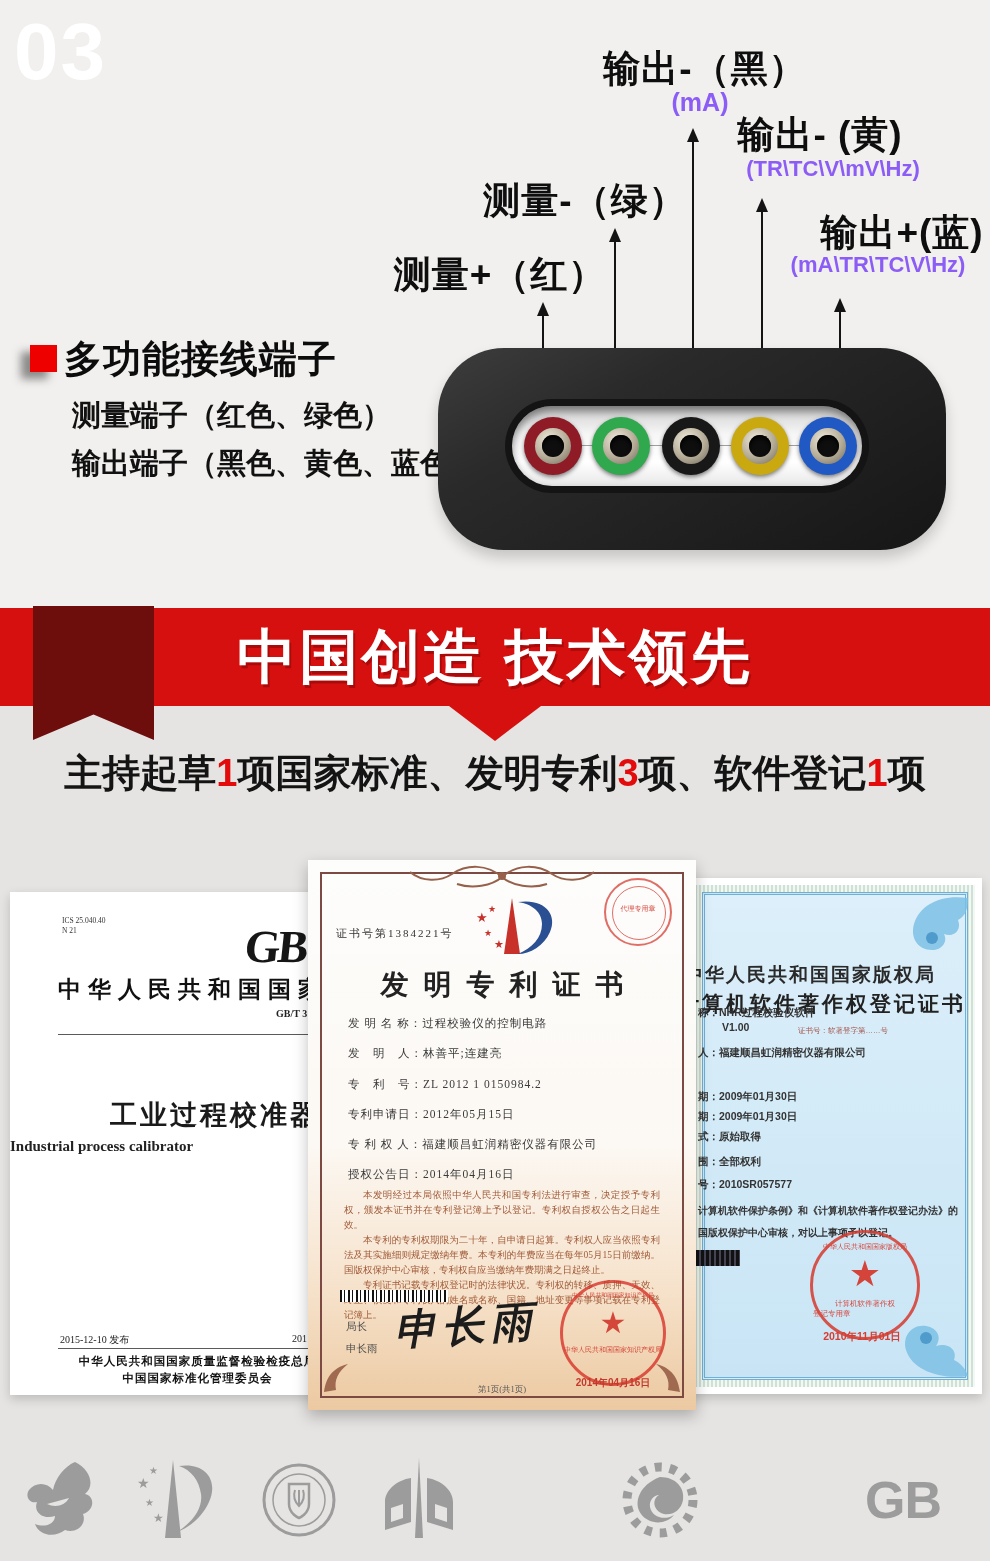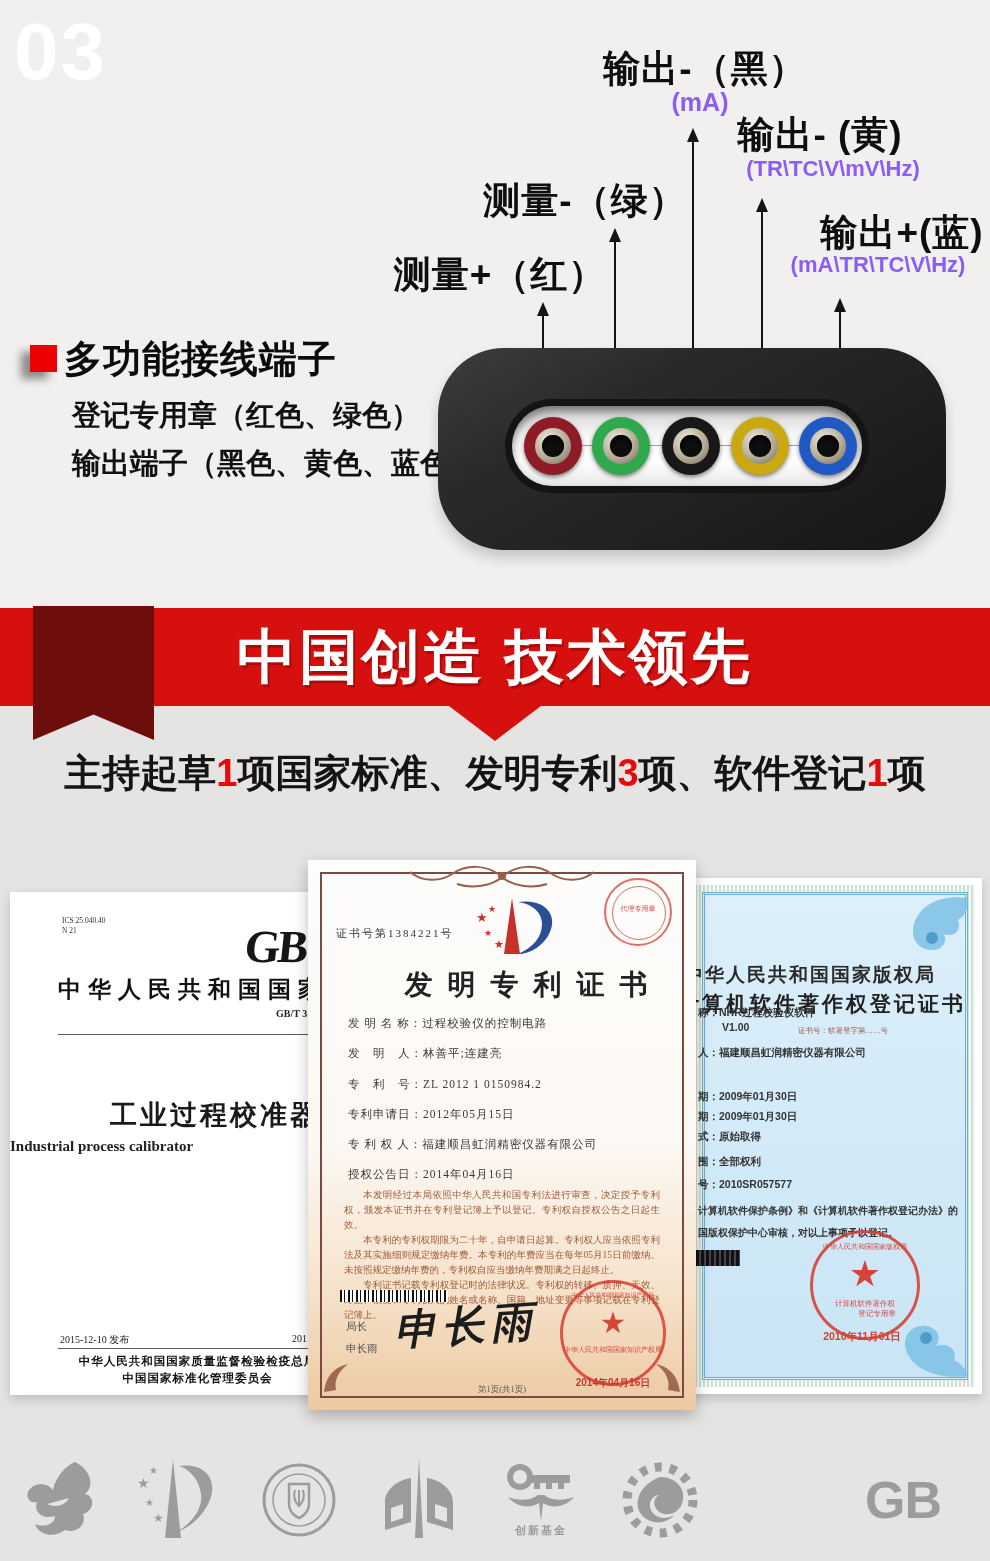--- a/index.html
+++ b/index.html
@@ -48,21 +48,21 @@
   .cs-doc-sub{position:absolute;left:0px;top:246px;width:410px;text-align:left;font-size:15px;font-weight:700;color:#222;font-family:"Liberation Serif",serif;}
   .cs-date{position:absolute;left:50px;top:441px;font-size:10px;color:#222;font-family:"Liberation Serif",serif;}
   .cs-date2{position:absolute;left:282px;top:441px;font-size:10px;color:#222;font-family:"Liberation Serif",serif;}
   .cs-agency{position:absolute;left:60px;top:461px;width:255px;text-align:center;font-size:11.5px;font-weight:700;color:#111;line-height:1.5;font-family:"Liberation Serif",serif;letter-spacing:1px;white-space:nowrap;}
   .cs-publish{position:absolute;left:322px;top:470px;font-size:9px;color:#222;font-family:"Liberation Serif",serif;letter-spacing:3px;}
   
   .cert-patent{left:308px;top:860px;width:388px;height:550px;z-index:3;box-shadow:0 6px 14px rgba(0,0,0,.25);
       background:linear-gradient(180deg,#fdfdfc 0%,#fcf8f3 52%,#f6e2cb 78%,#ecc9a1 100%);}
   .cp-frame{position:absolute;left:12px;top:12px;right:12px;bottom:12px;border:2px solid #7c4a42;}
   .cp-no{position:absolute;left:28px;top:66px;font-size:11px;color:#333;letter-spacing:2px;font-family:"Liberation Serif",serif;}
-  .cp-title{position:absolute;left:0;top:106px;width:388px;text-align:center;font-size:28px;font-weight:700;color:#222;letter-spacing:15px;text-indent:15px;font-family:"Liberation Serif",serif;padding-left:24px;}
+  .cp-title{position:absolute;left:0;top:106px;width:388px;text-align:center;font-size:28px;font-weight:700;color:#222;letter-spacing:15px;text-indent:15px;font-family:"Liberation Serif",serif;}
   .cp-line{position:absolute;left:40px;font-size:11.5px;color:#3a3a3a;letter-spacing:1px;font-family:"Liberation Serif",serif;white-space:nowrap;}
   .cp-body{position:absolute;left:36px;top:328px;width:316px;font-size:9.5px;color:#a05a38;line-height:1.58;text-align:justify;font-family:"Liberation Serif",serif;}
   .cp-body p{margin:0;text-indent:2em;}
   .cp-barcode{position:absolute;left:32px;top:430px;width:108px;height:12px;
       background:repeating-linear-gradient(90deg,#111 0 2px,#fff 2px 4px,#111 4px 5px,#fff 5px 8px);}
   .cp-director{position:absolute;left:38px;font-size:10.5px;color:#4a4a4a;font-family:"Liberation Serif",serif;}
   .cp-sign{position:absolute;left:86px;top:438px;font-size:42px;font-style:italic;font-weight:700;color:#1c1c1c;transform:rotate(-4deg);font-family:"Liberation Serif",serif;letter-spacing:6px;}
   .cp-stamp{position:absolute;left:252px;top:420px;width:100px;height:100px;border-radius:50%;border:3px solid rgba(214,48,38,.85);opacity:.92;}
   .cp-stamp .ring-text{position:absolute;left:0;top:8px;width:100px;text-align:center;font-size:6.5px;color:#d23a2e;transform:scale(.9);}
   .cp-stamp .star{position:absolute;left:0;top:22px;width:100px;text-align:center;font-size:30px;color:#d23a2e;}
@@ -82,21 +82,21 @@
   .sw-h1{position:absolute;left:-4px;top:84px;font-size:19px;font-weight:700;color:#2a2a2a;letter-spacing:2px;white-space:nowrap;font-family:"Liberation Serif",serif;}
   .sw-h2{position:absolute;left:-10px;top:112px;font-size:21px;font-weight:700;color:#222;letter-spacing:3px;white-space:nowrap;font-family:"Liberation Serif",serif;}
   .sw-no{position:absolute;left:110px;top:148px;font-size:7.5px;color:#a3534a;filter:blur(.2px);}
   .sw-line{position:absolute;left:10px;font-size:10.5px;font-weight:700;color:#333;white-space:nowrap;}
   .sw-body{position:absolute;left:10px;font-size:10px;font-weight:700;color:#333;white-space:nowrap;}
   .sw-barcode{position:absolute;left:8px;top:372px;width:44px;height:16px;background:repeating-linear-gradient(90deg,#111 0 3px,#445 3px 5px);}
   .sw-stamp{position:absolute;left:122px;top:352px;width:104px;height:104px;border-radius:50%;border:3px solid rgba(214,60,48,.9);opacity:.95;}
   .sw-stamp .ring-text{position:absolute;left:0;top:9px;width:104px;text-align:center;font-size:7px;color:#d63c30;}
   .sw-stamp .star{position:absolute;left:0;top:20px;width:104px;text-align:center;font-size:36px;color:#d63c30;}
   .sw-stamp .l1{position:absolute;left:0;top:66px;width:104px;text-align:center;font-size:7.5px;color:#d63c30;}
-  .sw-stamp .l2{position:absolute;left:12px;top:76px;width:104px;text-align:center;font-size:7.5px;color:#d63c30;}
+  .sw-stamp .l2{position:absolute;left:0;top:76px;width:104px;font-size:7.5px;color:#d63c30;}
   .sw-stamp-date{position:absolute;left:118px;top:452px;width:112px;text-align:center;font-size:10.5px;font-weight:700;color:#d63c30;}
   
   .logo-box{position:absolute;top:1448px;height:104px;display:flex;align-items:center;justify-content:center;flex-direction:column;color:#9c9c9c;}
   .logo-box svg{display:block;}
   .logo-caption{font-size:11px;font-weight:700;color:#9c9c9c;letter-spacing:2px;margin-top:-2px;}
   .gb-text{font-size:52px;font-weight:900;letter-spacing:-1px;color:#9c9c9c;}
 </style>
 </head>
 <body>
 
@@ -129,21 +129,21 @@
       <div class="arrow-head" style="left:756px;top:198px;"></div>
         <div class="arrow-line" style="left:761px;top:211px;height:196px;"></div>
     </div>
     <div>
       <div class="arrow-head" style="left:834px;top:298px;"></div>
         <div class="arrow-line" style="left:839px;top:311px;height:97px;"></div>
     </div>
 
     <div class="bullet"></div>
     <div class="blk-heading">多功能接线端子</div>
-    <div class="blk-line" style="top:396px;">登记专用章（红色、绿色）</div>
+    <div class="blk-line" style="top:396px;">测量端子（红色、绿色）</div>
     <div class="blk-line" style="top:444px;">输出端子（黑色、黄色、蓝色）</div>
 
     <div class="device"></div>
     <div class="slot"></div>
     <div class="slot-line"></div>
     <div class="port" style="left: 524px; background: rgb(142, 27, 38);">
         <div class="metal"></div>
         <div class="hole"></div>
       </div>
     <div class="port" style="left: 592px; background: rgb(47, 168, 78);">
@@ -210,21 +210,21 @@
       </div>
     <div class="cp-title">发明专利证书</div>
     <div class="cp-line" style="top:156px;">发 明 名 称：过程校验仪的控制电路</div>
     <div class="cp-line" style="top:186px;">发　明　人：林善平;连建亮</div>
     <div class="cp-line" style="top:217px;">专　利　号：ZL 2012 1 0150984.2</div>
     <div class="cp-line" style="top:247px;">专利申请日：2012年05月15日</div>
     <div class="cp-line" style="top:277px;">专 利 权 人：福建顺昌虹润精密仪器有限公司</div>
     <div class="cp-line" style="top:307px;">授权公告日：2014年04月16日</div>
     <div class="cp-body">
       <p>本发明经过本局依照中华人民共和国专利法进行审查，决定授予专利权，颁发本证书并在专利登记簿上予以登记。专利权自授权公告之日起生效。</p>
-      <p>本专利的专利权期限为二十年，自申请日起算。专利权人应当依照专利法及其实施细则规定缴纳年费。本专利的年费应当在每年05月15日前缴纳。未按照规定缴纳年费的，专利权自应当缴纳年费期满之日起终止。</p>
+      <p>本专利的专利权期限为二十年，自申请日起算。专利权人应当依照专利法及其实施细则规定缴纳年费。本专利的年费应当在每年05月15日前缴纳。国版权保护中心审核，专利权自应当缴纳年费期满之日起终止。</p>
       <p>专利证书记载专利权登记时的法律状况。专利权的转移、质押、无效、终止、恢复和专利权人的姓名或名称、国籍、地址变更等事项记载在专利登记簿上。</p>
     </div>
     <div class="cp-barcode"></div>
     <div class="cp-director" style="top:460px;">局长</div>
     <div class="cp-director" style="top:482px;">申长雨</div>
     <div class="cp-sign">申长雨</div>
     <div class="cp-stamp">
       <div class="ring-text">中华人民共和国国家知识产权局</div>
       <div class="star">★</div>
       <div class="emblem-sub">中华人民共和国国家知识产权局</div>
@@ -296,28 +296,20 @@
       <path d="M34,28 C32,34 34,40 38,44 C42,40 44,34 42,28 M38,28 V44" stroke="#9c9c9c" stroke-width="2" fill="none"></path>
     </svg>
   </div>
   <div class="logo-box" style="left:376px;width:86px;">
     <svg width="80" height="84" viewBox="0 0 80 84">
       <path d="M40,0 L44,80 L36,80 Z" fill="#9c9c9c"></path>
       <path d="M32,20 L32,64 L6,72 L6,44 C6,32 18,22 32,20 Z M12,50 L24,46 L24,60 L12,64 Z" fill="#9c9c9c" fill-rule="evenodd"></path>
       <path d="M48,20 L48,64 L74,72 L74,44 C74,32 62,22 48,20 Z M68,50 L56,46 L56,60 L68,64 Z" fill="#9c9c9c" fill-rule="evenodd"></path>
     </svg>
   </div>
-  <div class="logo-box" style="left:498px;width:86px;">
-    <svg width="70" height="62" viewBox="0 0 70 62">
-      <circle cx="14" cy="14" r="10" fill="none" stroke="#9c9c9c" stroke-width="6"></circle>
-      <path d="M22,12 H64 V20 H58 V26 H52 V20 H46 V26 H40 V20 H34 V26 H28 V20 H22 Z" fill="#9c9c9c"></path>
-      <path d="M2,34 C10,44 24,46 33,40 L35,58 L37,40 C46,46 60,44 68,34 C58,38 46,38 38,32 L32,32 C24,38 12,38 2,34 Z" fill="#9c9c9c"></path>
-    </svg>
-    <div class="logo-caption">创新基金</div>
-  </div>
   <div class="logo-box" style="left:614px;width:92px;">
     <svg width="82" height="82" viewBox="0 0 82 82">
       <circle cx="41" cy="41" r="33" fill="none" stroke="#9c9c9c" stroke-width="9" stroke-dasharray="7 8"></circle>
       <path d="M41,18 C57,18 66,29 64,41 C62,53 50,58 42,54 C34,50 33,40 40,36 C35,36 30,41 31,48 C33,58 45,62 55,56 C47,66 30,66 22,55 C14,44 20,26 41,18 Z" fill="#9c9c9c"></path>
     </svg>
   </div>
   <div class="logo-box" style="left:848px;width:110px;">
     <div class="gb-text">GB</div>
   </div>
 

